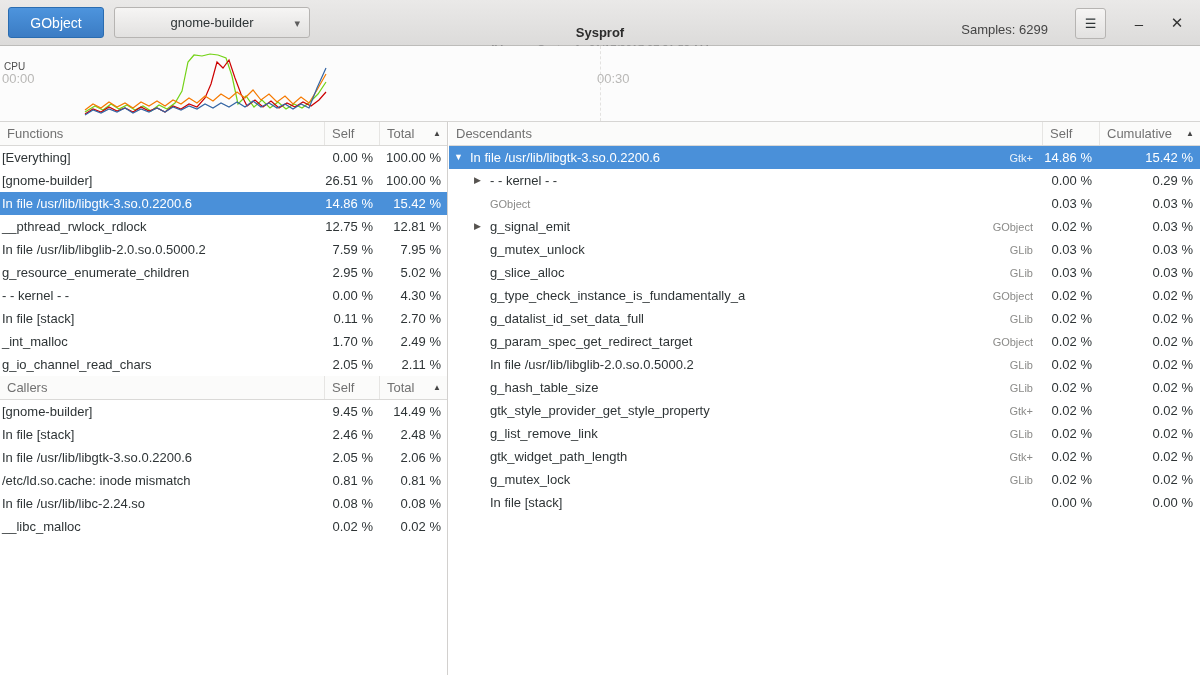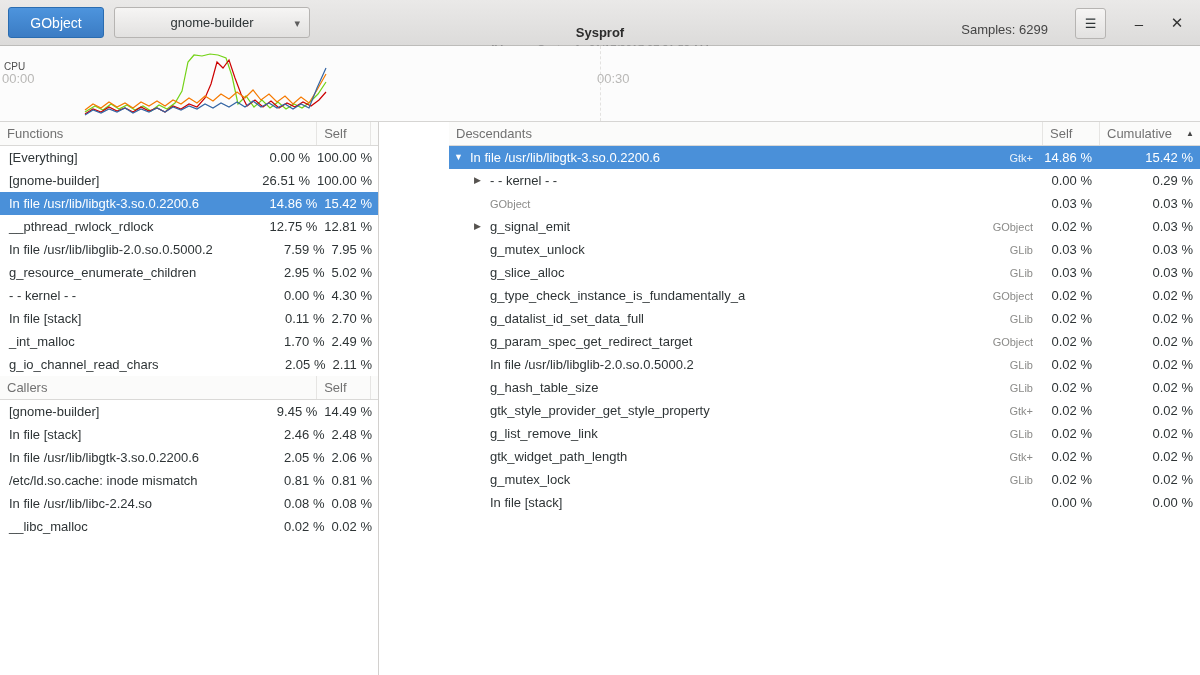--- a/index.html
+++ b/index.html
@@ -32,33 +32,33 @@
   
   .cpu-area{position:absolute;top:46px;left:0;width:1200px;height:76px;background:#fcfcfc;
     border-bottom:1px solid #d6d5d3}
   .cpu-area svg{position:absolute;left:0;top:0;width:1200px;height:75px}
   .gridline{position:absolute;left:600px;top:0;bottom:0;border-left:1px dashed #e3e2e0}
   .cpu-label{position:absolute;left:4px;top:15px;font-size:10px;color:#4d4d4d}
   .tlabel{position:absolute;top:25px;font-size:13px;color:#b9b8b6}
   .t0{left:2px}.t1{left:597px}
 
   
-  .left-pane{position:absolute;top:122px;left:0;width:379px;bottom:0;background:#fff;border-right:1px solid #d2d0ce}
+  .left-pane{position:absolute;top:122px;left:0;width:448px;bottom:0;background:#fff;border-right:1px solid #d2d0ce}
   .right-pane{position:absolute;top:122px;left:449px;right:0;bottom:0;background:#fff}
 
   .thead{display:flex;height:24px;background:#fbfbfa;border-bottom:1px solid #dad9d7;color:#717171}
   .th{display:flex;align-items:center;padding-left:7px;border-right:1px solid #e6e5e3;overflow:hidden}
   .th:last-child{border-right:none}
   .sort{margin-left:auto;margin-right:6px;font-size:8px;color:#454545}
   .lp-name{width:325px}.lp-self{width:55px}.lp-total{flex:1}
   .rp-name{flex:1}.rp-self{width:57px}.rp-cum{width:100px}
 
   .row,.drow{display:flex;height:23px;align-items:center;white-space:nowrap;cursor:default}
   .selected{background:var(--sel);color:#fff}
-  .cell-name{width:325px;padding-left:9px;overflow:hidden}
+  .cell-name{width:325px;padding-left:2px;overflow:hidden}
   .cell-self{width:55px;text-align:right;padding-right:7px}
   .cell-total{flex:1;text-align:right;padding-right:6px}
 
   .cell-tree{flex:1;display:flex;align-items:center;overflow:hidden;min-width:0}
   .indent{flex:none}
   .expander{flex:none;width:16px;font-size:9px;color:#56534f;line-height:1}
   .selected .expander{color:#fff}
   .d-name{flex:1;overflow:hidden}
   .d-cat{flex:none;font-size:11px;color:#8b8b89;padding-right:10px}
   .selected .d-cat{color:rgba(255,255,255,.88)}

